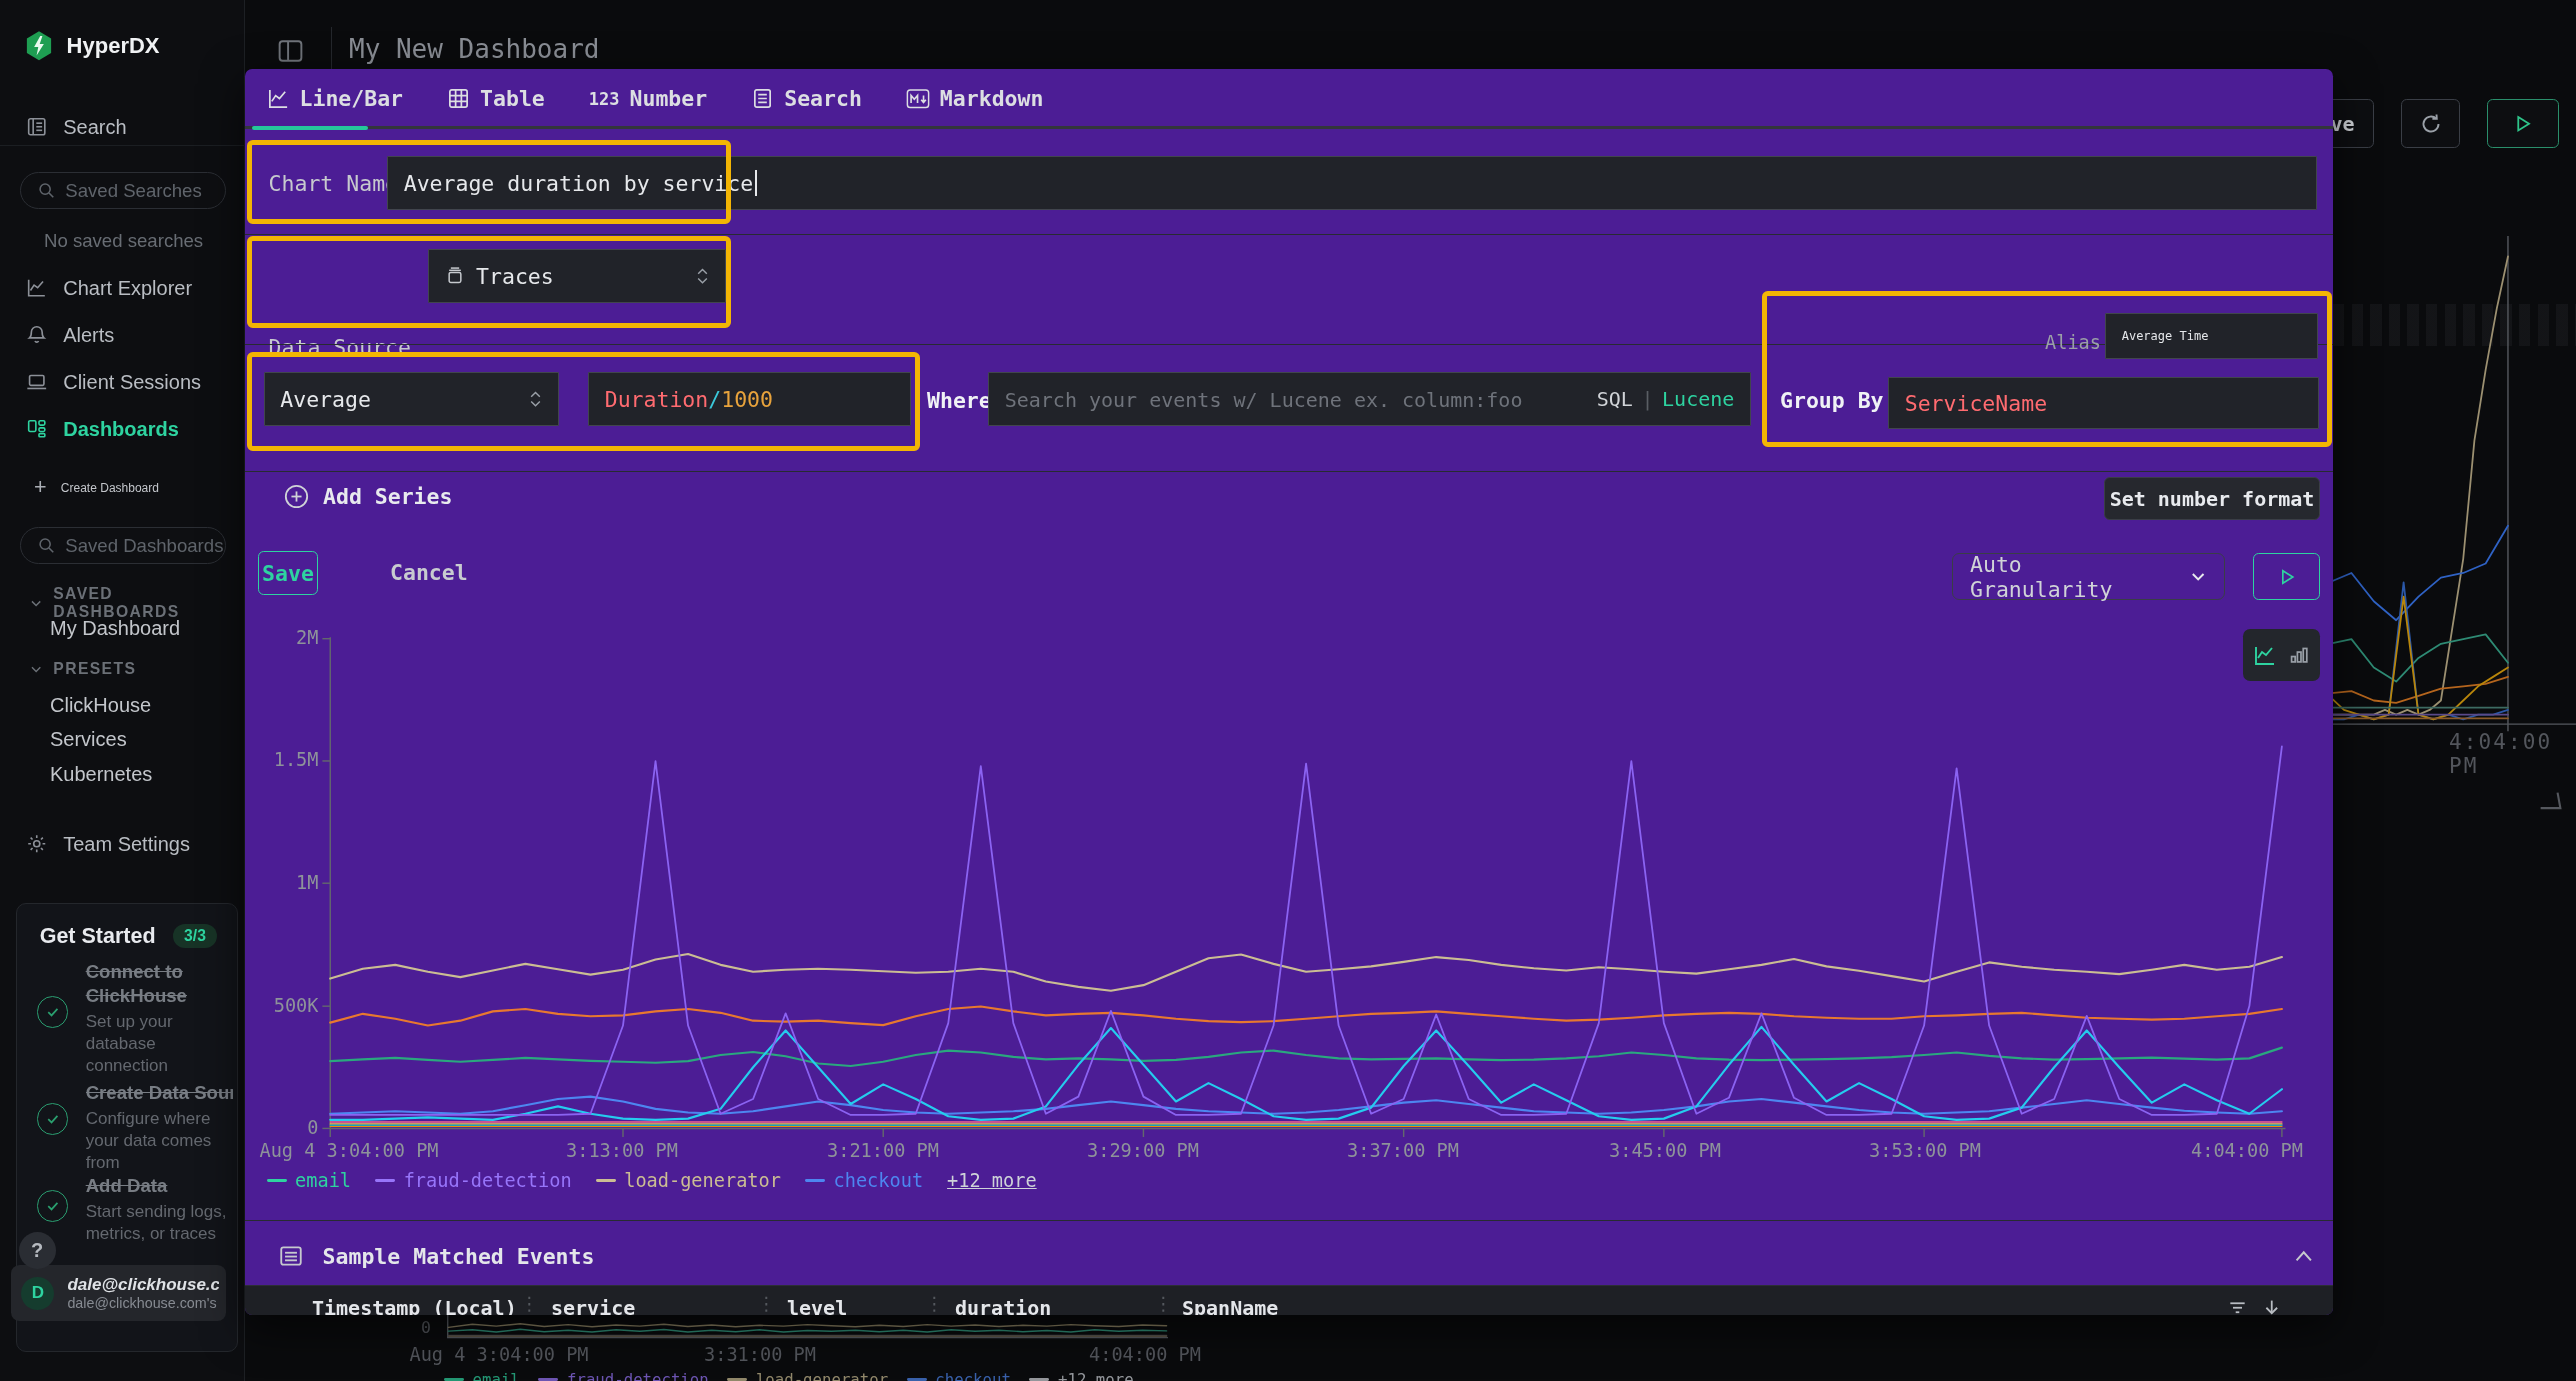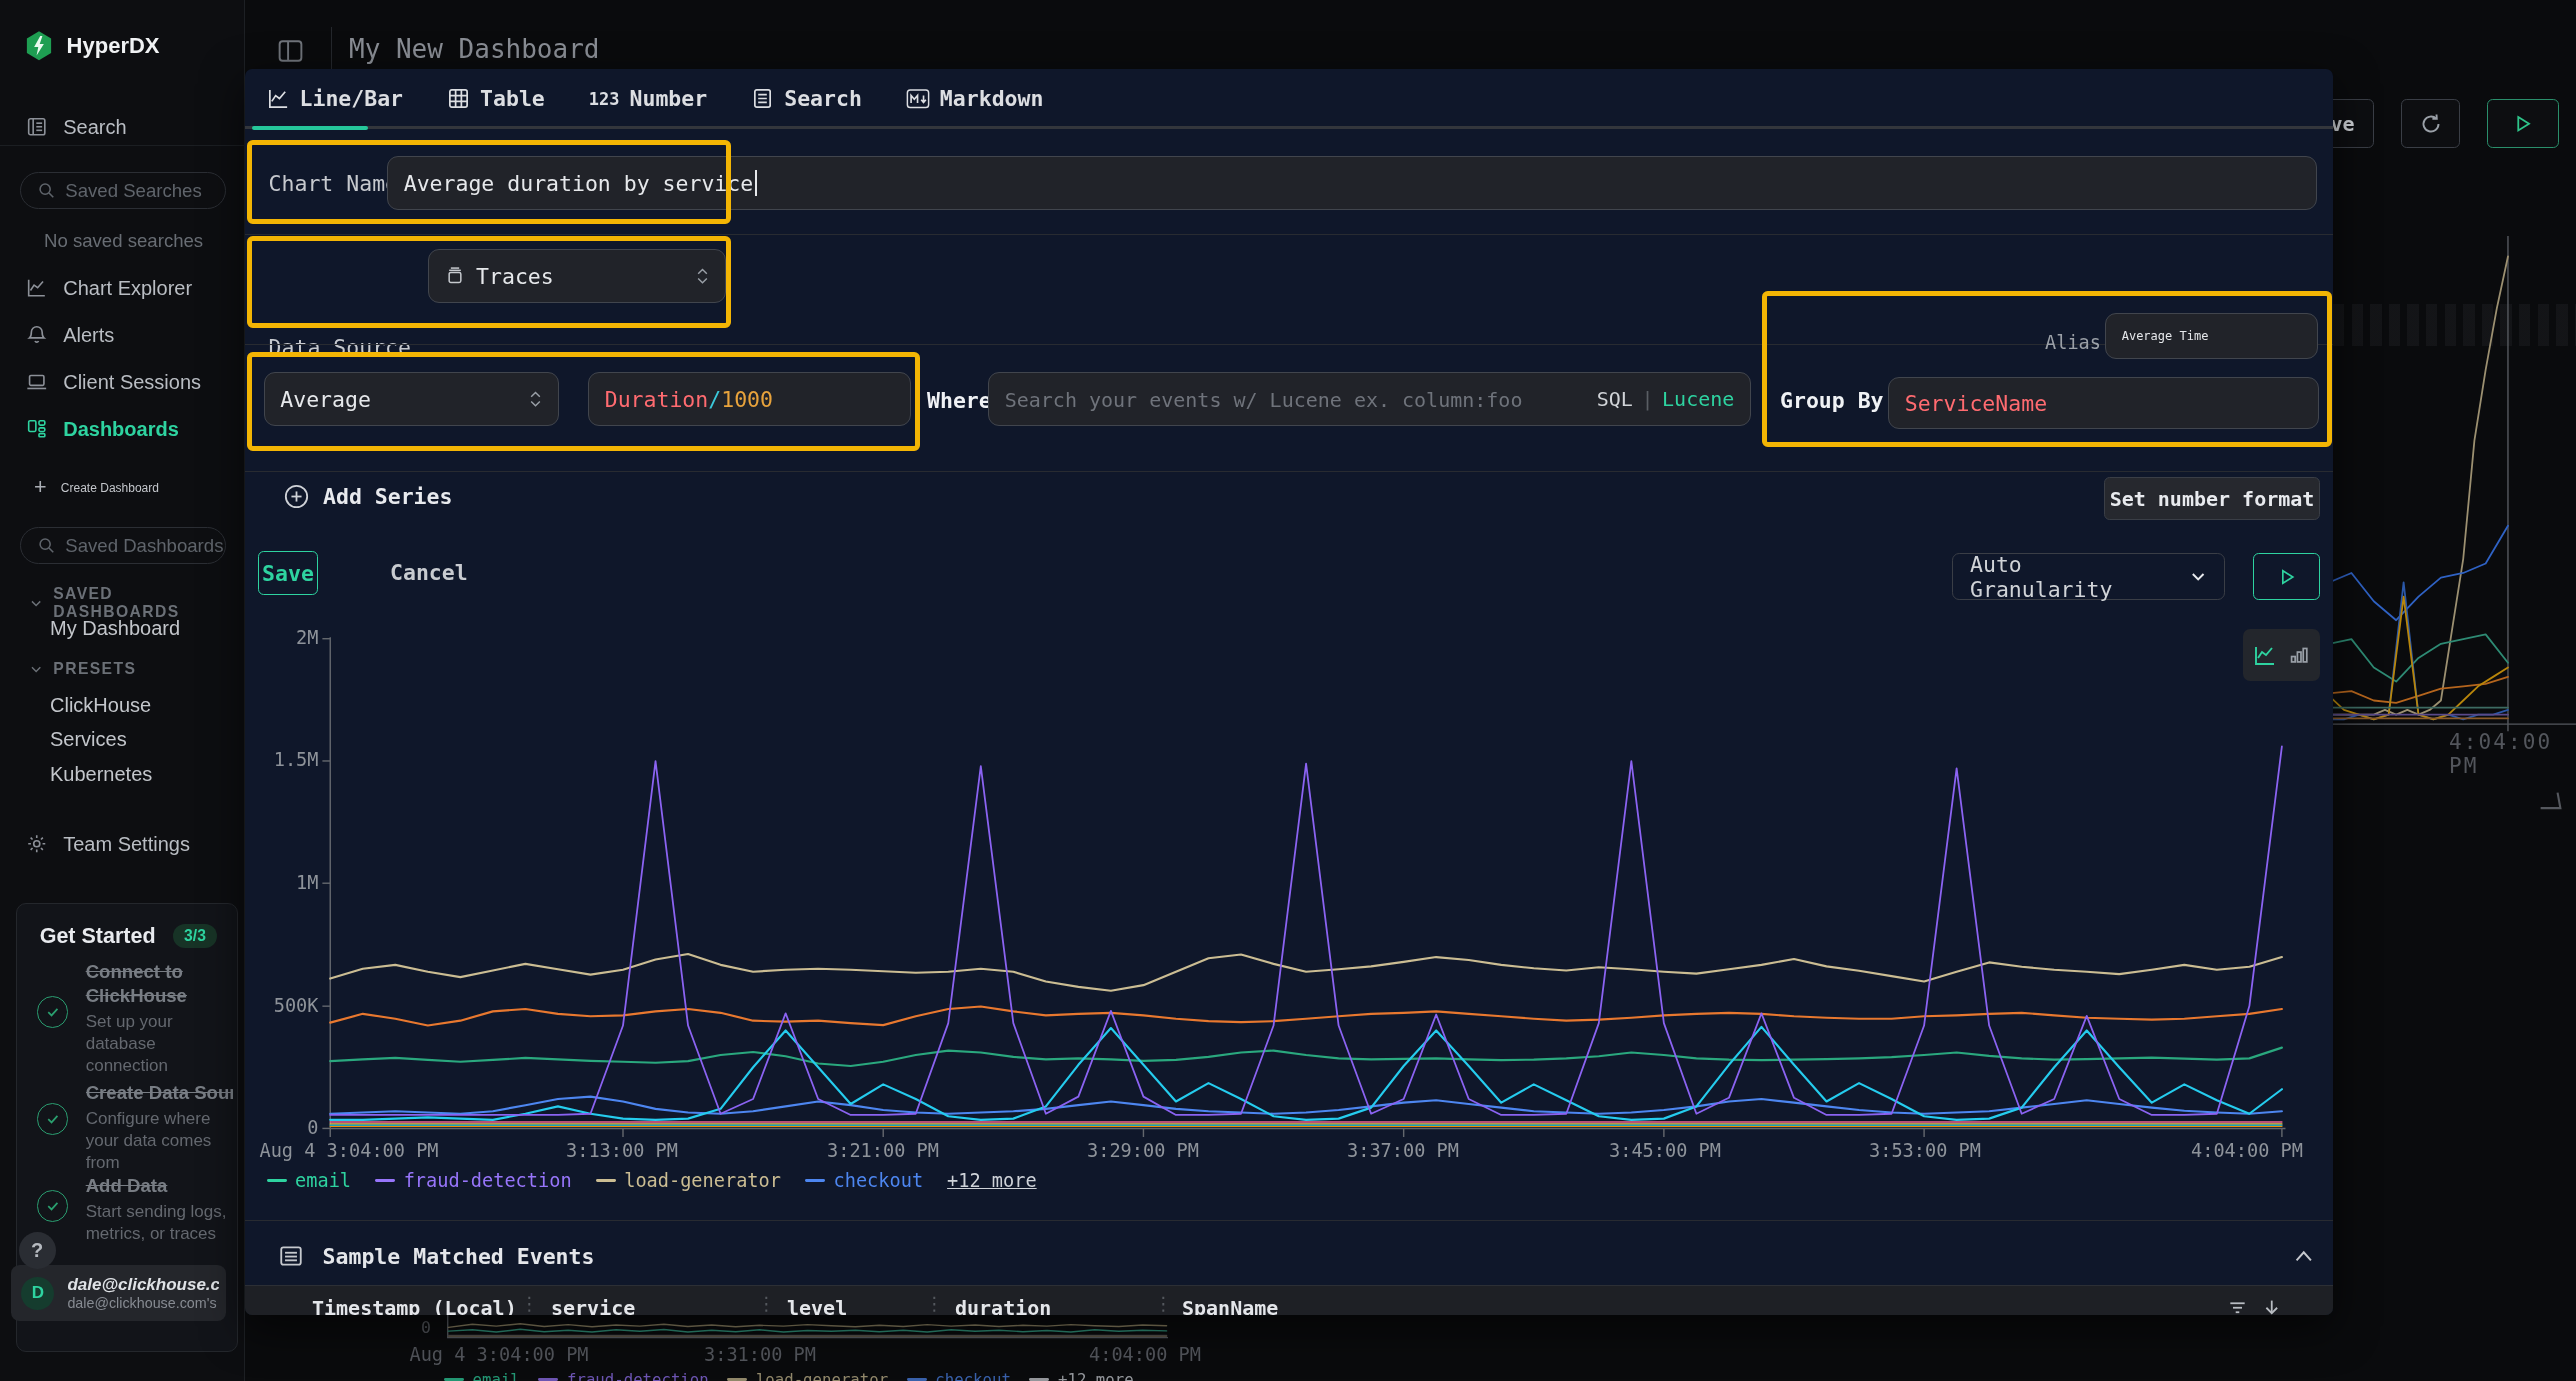--- a/index.html
+++ b/index.html
@@ -32,27 +32,27 @@
   #user-sub { color:#878b92; font-size:14.3px; width:152px; overflow:hidden; white-space:nowrap; }
 
   
   #page-title { position:absolute; left:349px; top:34px; color:#8a8e95; font-size:26px; z-index:1; }
   #collapse-btn { position:absolute; left:276px; top:36px; z-index:1; cursor:pointer; }
   #header-vline { position:absolute; left:331px; top:27px; width:1.4px; height:42px; background:#24272c; z-index:1; }
   .tr-btn { position:absolute; top:99px; height:49px; border:1.4px solid #3a3e46; border-radius:5.7px; background:#0d0e11; display:flex; align-items:center; justify-content:center; z-index:1; cursor:pointer; }
   .tr-btn.green { border-color:#2a8f6b; }
 
   
-  #modal { position:absolute; left:245px; top:69px; width:2088px; height:1246px; background:#0f172a; border-radius:7.2px; box-shadow:0 13px 43px rgba(0,0,0,.6); z-index:10; overflow:hidden; }
+  #modal { position:absolute; left:245px; top:69px; width:2088px; height:1246px; background:#4c1d95; border-radius:7.2px; box-shadow:0 13px 43px rgba(0,0,0,.6); z-index:10; overflow:hidden; }
   .tab { display:flex; align-items:center; gap:10px; color:#dcdee2; font-size:21.5px; font-weight:bold; cursor:pointer; }
   #tabline { position:absolute; left:0; top:57px; width:2088px; height:2.9px; background:#33363c; }
   #tabline-active { position:absolute; left:7.2px; top:57px; width:116px; height:4.3px; background:#25c79b; border-radius:2.1px; }
   .m-divider { position:absolute; left:0; width:2088px; height:1.4px; background:#282b31; }
   .m-label { position:absolute; color:#c6c9ce; font-size:21.5px; }
-  .m-input { position:absolute; background:#212329; border:1.4px solid #41454d; border-radius:11px; color:#e6e8eb; font-size:21.5px; display:flex; align-items:center; padding:0 15.7px; }
+  .m-input { position:absolute; background:#212329; border:1.4px solid #41454d; border-radius:1px; color:#e6e8eb; font-size:21.5px; display:flex; align-items:center; padding:0 15.7px; }
   .m-input input { background:transparent; border:none; outline:none; color:#e6e8eb; font-size:21.5px; width:100%; font-family:inherit; }
   .m-input input::placeholder { color:#6f737b; font-size:20px; }
   .caret { display:inline-block; width:2.1px; height:26px; background:#e6e8eb; margin-left:1.4px; }
   .updown { display:flex; flex-direction:column; gap:1.4px; margin-left:auto; }
   .btn-plain { background:#26282e; border:1.4px solid #3a3e46; border-radius:5.7px; color:#e8eaee; font-weight:bold; display:flex; align-items:center; justify-content:center; cursor:pointer; }
   .hl-box { position:absolute; border:5px solid #f3b504; border-radius:5.7px; z-index:30; pointer-events:none; }
 
   #legend-row { position:absolute; left:21.5px; top:1101px; display:flex; gap:24px; align-items:center; }
   .lg-item { display:flex; gap:8.6px; align-items:center; font-size:18.6px; cursor:pointer; }
   .lg-dash { width:20px; height:2.9px; border-radius:1.4px; }

